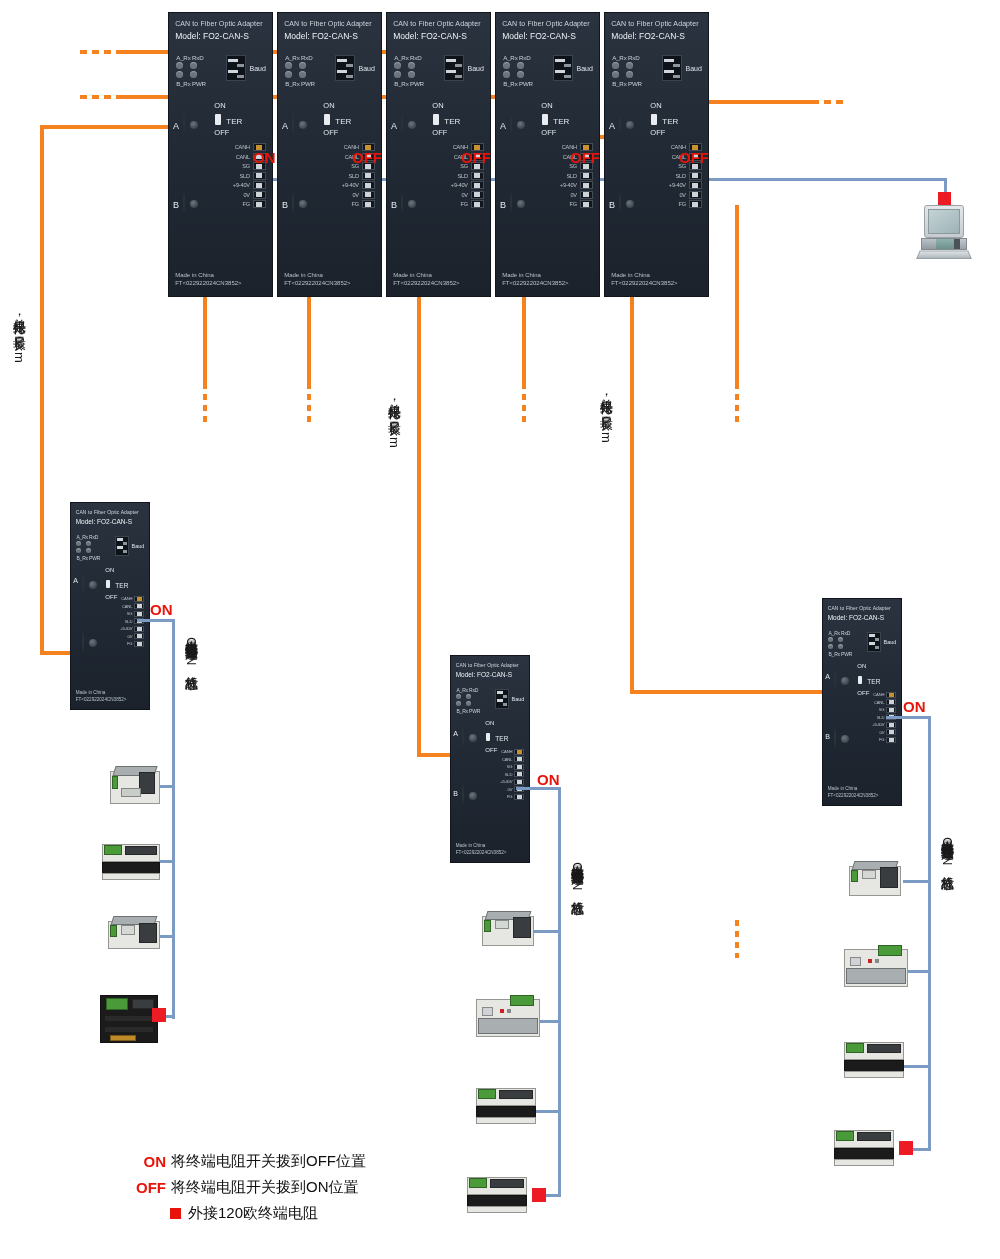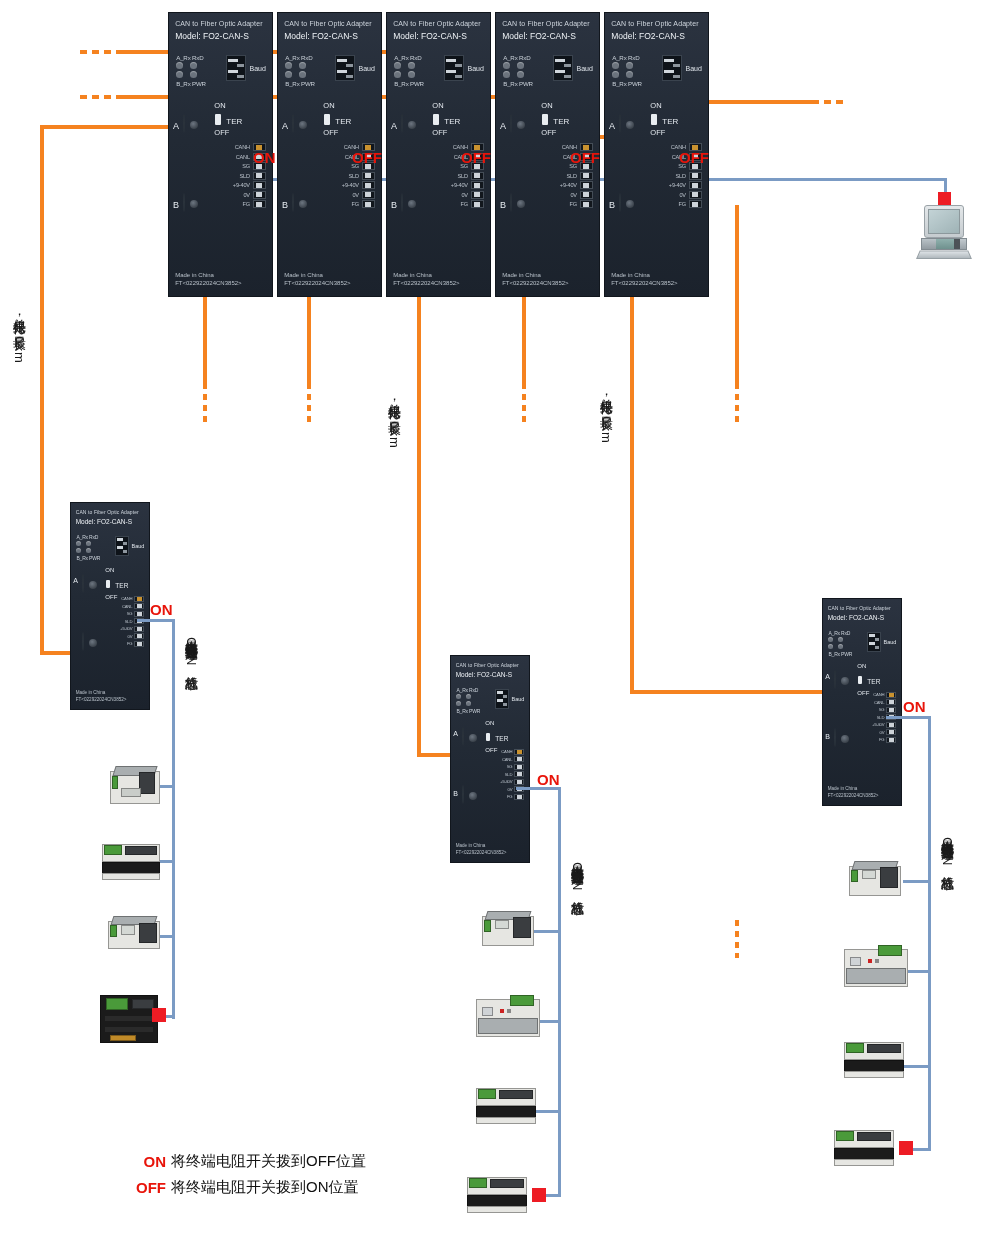--- a/index.html
+++ b/index.html
@@ -986,15 +986,19 @@
 
   <div id="legend">
     <div class="row">
       <span class="k w">ON</span>
       <span>将终端电阻开关拨到OFF位置</span>
     </div>
     <div class="row">
       <span class="k w">OFF</span>
       <span>将终端电阻开关拨到ON位置</span>
     </div>
+    <div class="row">
+      <span class="sq"></span>
+      <span>外接120欧终端电阻</span>
+    </div>
   </div>
 
 </div>
 
 </body></html>

